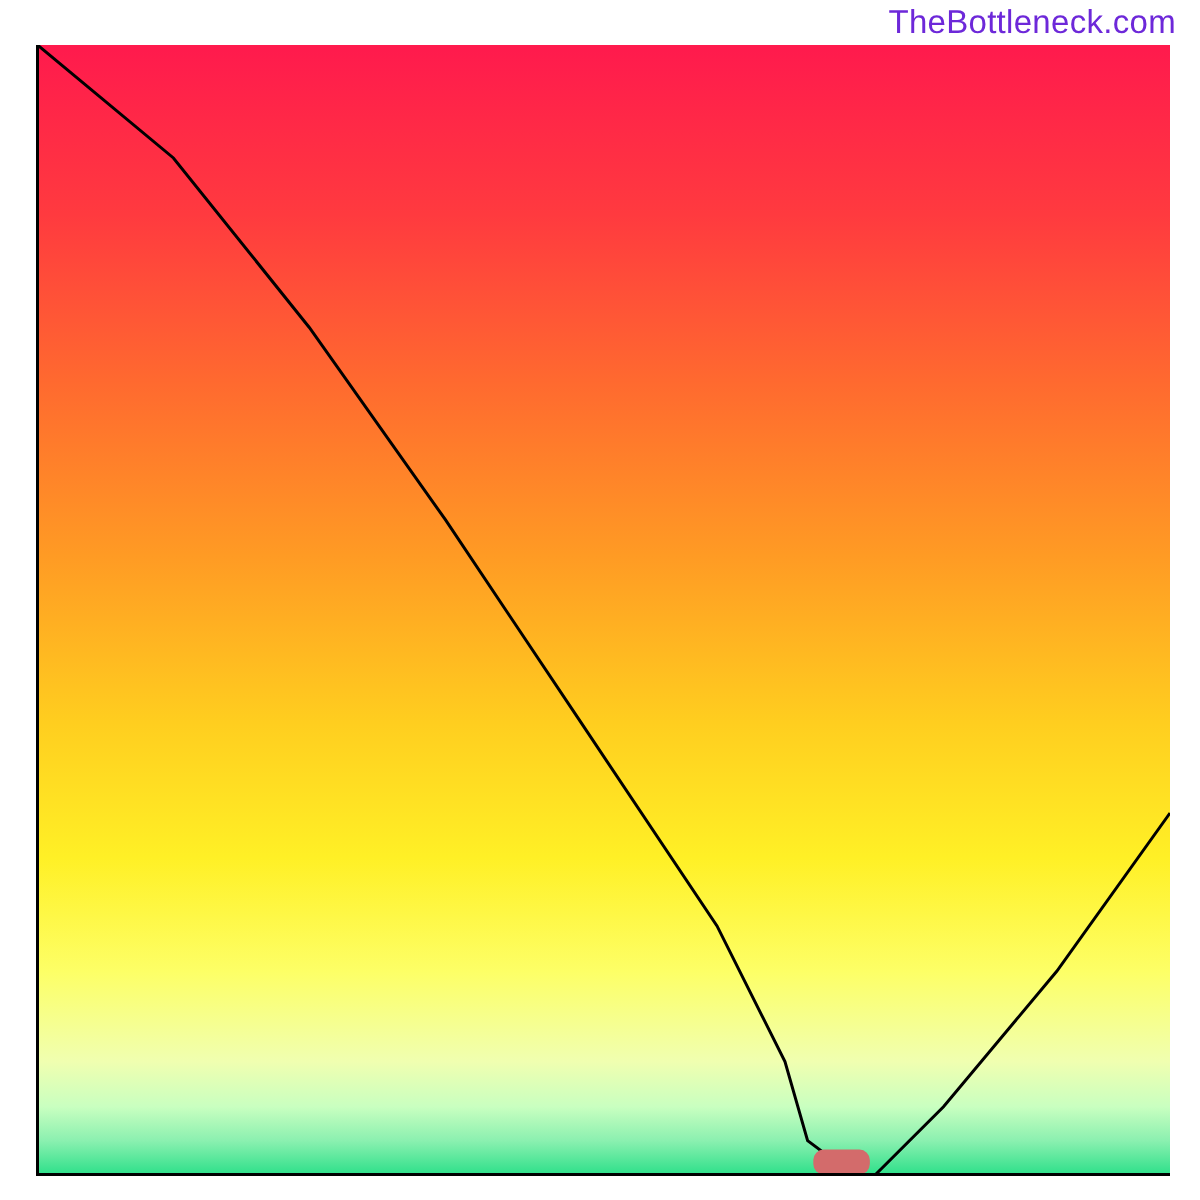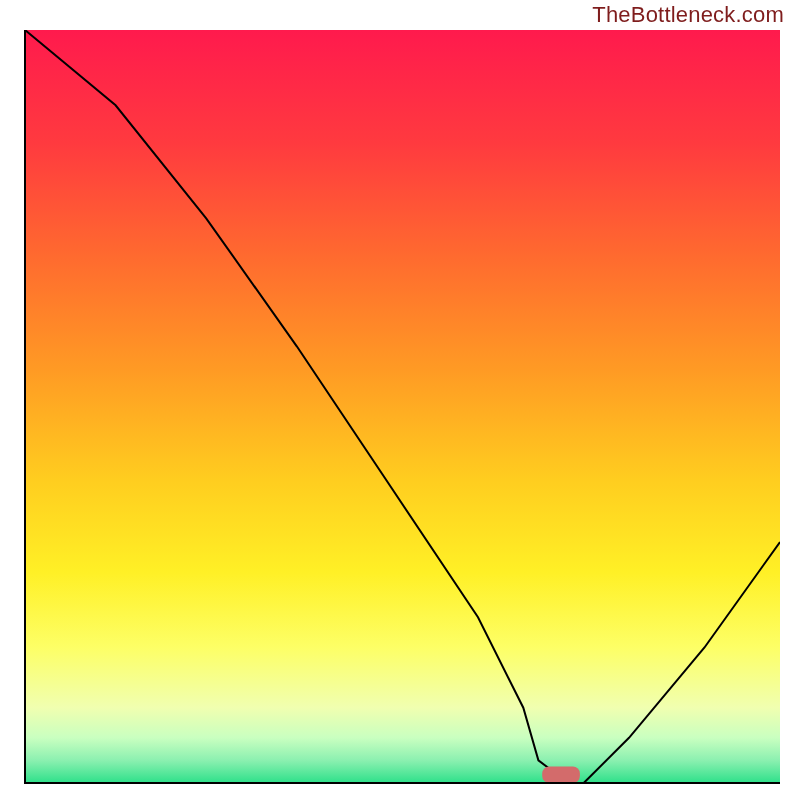--- a/index.html
+++ b/index.html
@@ -12,21 +12,21 @@
   }
   .container {
     position: relative;
     width: 800px;
     height: 800px;
   }
   .attribution {
     position: absolute;
     top: 2px;
     right: 16px;
-    color: #7f1d1d;
+    color: #6d28d9;
     font-size: 22px;
     font-weight: 500;
     letter-spacing: 0.2px;
   }
   svg.plot {
     position: absolute;
     left: 0;
     top: 0;
     width: 800px;
     height: 800px;

